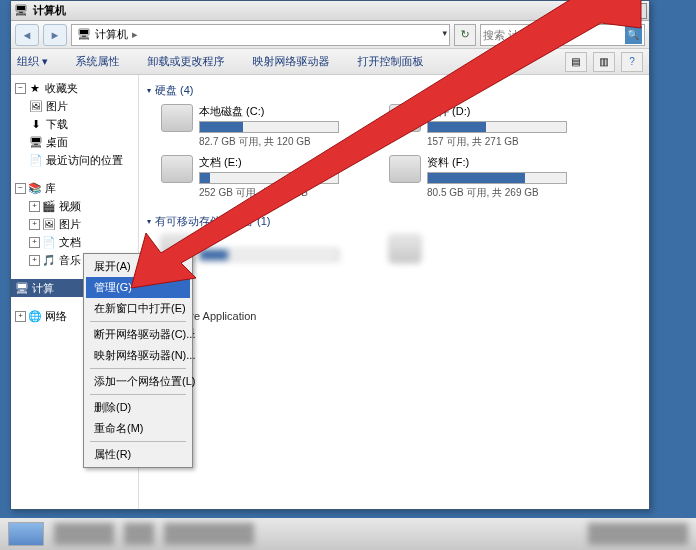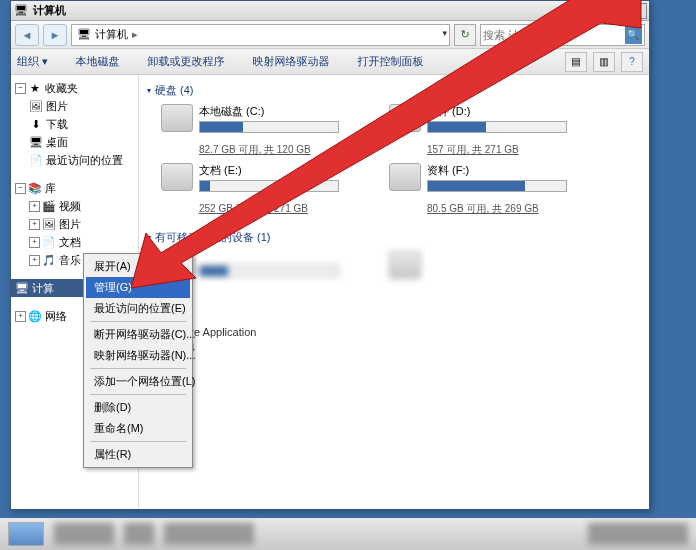--- a/index.html
+++ b/index.html
@@ -34,21 +34,21 @@
 .section { margin-bottom: 8px; }
 .section-hdr { display: flex; align-items: center; gap: 4px; color: #1a3a7a; padding: 2px 0; cursor: pointer; }
 .section-hdr .arrow { font-size: 8px; }
 .drives { display: flex; flex-wrap: wrap; gap: 6px 8px; padding: 4px 0 4px 14px; }
 .drive { display: flex; width: 220px; gap: 6px; align-items: flex-start; }
 .drive-icon { width: 32px; height: 28px; background: linear-gradient(#e8e8e8,#c8c8c8); border: 1px solid #aaa; border-radius: 3px; flex-shrink: 0; }
 .drive-info { flex: 1; }
 .drive-name { margin-bottom: 2px; }
 .bar { width: 140px; height: 12px; background: #f0f0f0; border: 1px solid #aaa; position: relative; }
 .bar-fill { height: 100%; background: #3a6aa8; }
-.drive-txt { color: #555; font-size: 10px; margin-top: 10px; text-decoration: underline; }
+.drive-txt { color: #555; font-size: 10px; margin-top: 2px; }
 .app-info { padding-left: 14px; color: #333; line-height: 1.4; }
 .blurred { filter: blur(3px); }
 
 
 .ctxmenu { position: absolute; left: 72px; top: 252px; width: 110px; background: #f0f0f0; border: 1px solid #888; box-shadow: 2px 2px 4px rgba(0,0,0,0.3); z-index: 20; padding: 2px; }
 .ctxitem { padding: 3px 8px; cursor: pointer; white-space: nowrap; }
 .ctxitem:hover, .ctxitem.hover { background: #316ac5; color: #fff; }
 .ctxsep { height: 1px; background: #bbb; margin: 2px 4px; }
 
 
@@ -85,21 +85,21 @@
     </div>
     <div class="refresh">↻</div>
     <div class="search">
       <input placeholder="搜索 计算机" style="">
       <div class="sicon">🔍</div>
     </div>
   </div>
 
   <div class="toolbar">
     <span class="tbtn">组织 ▾</span>
-    <span class="tbtn">本地磁盘</span>
+    <span class="tbtn">系统属性</span>
     <span class="tbtn">卸载或更改程序</span>
     <span class="tbtn">映射网络驱动器</span>
     <span class="tbtn">打开控制面板</span>
     <div class="right">
       <div class="ibtn">▤</div>
       <div class="ibtn">▥</div>
       <div class="ibtn" style="color:#3070c0;">?</div>
     </div>
   </div>
 
@@ -249,21 +249,21 @@
           <div>Capture Application</div>
           <div>1.0.1.4</div>
         </div>
       </div>
     </div>
   </div>
 
   <div class="ctxmenu">
     <div class="ctxitem">展开(A)</div>
     <div class="ctxitem hover">管理(G)</div>
-    <div class="ctxitem">最近访问的位置(E)</div>
+    <div class="ctxitem">在新窗口中打开(E)</div>
     <div class="ctxsep"></div>
     <div class="ctxitem">断开网络驱动器(C)...</div>
     <div class="ctxitem">映射网络驱动器(N)...</div>
     <div class="ctxsep"></div>
     <div class="ctxitem">添加一个网络位置(L)</div>
     <div class="ctxsep"></div>
     <div class="ctxitem">删除(D)</div>
     <div class="ctxitem">重命名(M)</div>
     <div class="ctxsep"></div>
     <div class="ctxitem">属性(R)</div>

